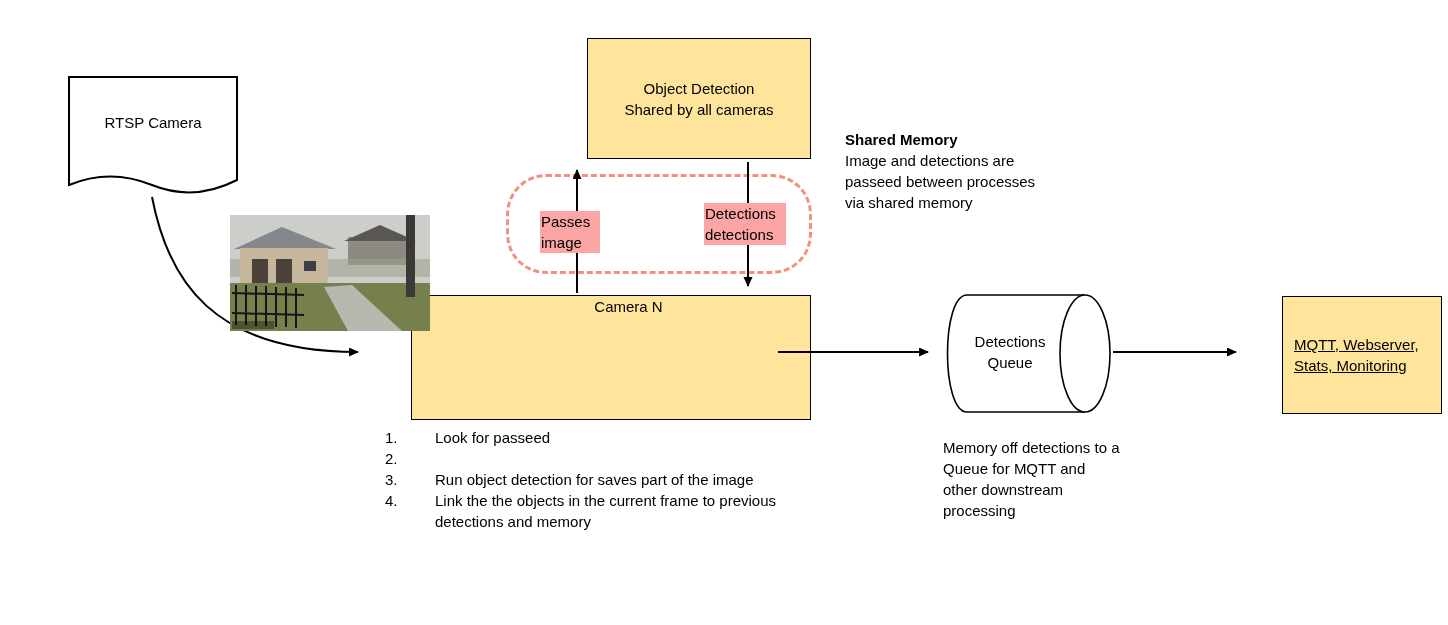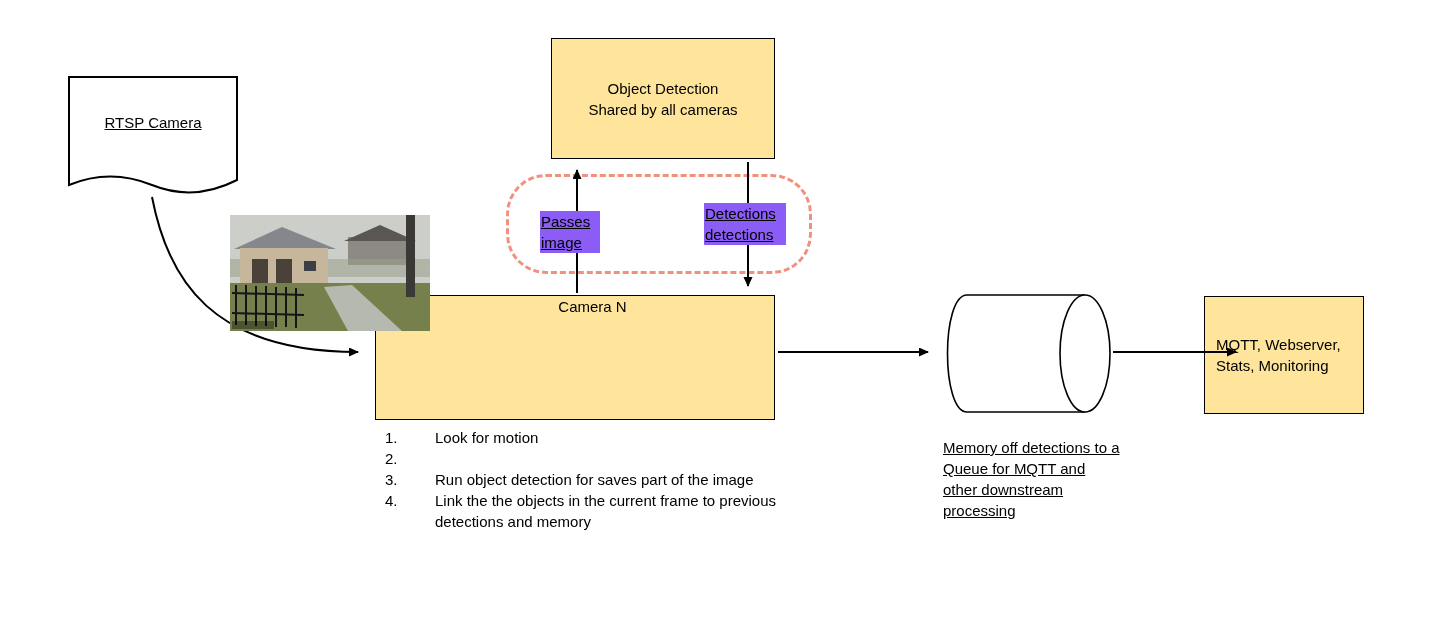--- a/index.html
+++ b/index.html
@@ -3,35 +3,35 @@
 <meta charset="utf-8">
 <style>
   html,body{margin:0;padding:0;background:#fff;}
   .canvas{
     position:relative;width:1448px;height:625px;background:#ffffff;
     font-family:"Liberation Sans",sans-serif;font-size:15px;line-height:21px;
     color:var(--text,#000);overflow:hidden;
   }
   .box{
     position:absolute;background:var(--box-fill,#FFE59B);
-    border:1.5px solid var(--box-border,#000);box-sizing:border-box;z-index:1;
+    border:1.5px solid var(--box-border,#000);box-sizing:border-box;z-index:1;margin-left:36px;
   }
   .od-box{left:551px;top:38px;width:224px;height:121px;display:flex;flex-direction:column;
     align-items:center;justify-content:center;text-align:center;}
   .italic{}
   .camera-box{left:375px;top:295px;width:400px;height:125px;display:flex;align-items:flex-start;justify-content:center;padding-left:35px;}
-  .mqtt-box{left:1204px;top:296px;width:160px;height:118px;display:flex;align-items:center;padding:0 11px;}
+  .mqtt-box{left:1246px;top:296px;width:160px;height:118px;display:flex;align-items:center;padding:0 11px;text-decoration:underline;}
   .dashed-box{
     position:absolute;left:506px;top:174px;width:306px;height:100px;box-sizing:border-box;
     border:3px dashed var(--dashed-border,#F0907D);border-radius:40px;z-index:2;background:transparent;
   }
-  .label,.note{position:absolute;z-index:5;text-decoration:underline;}
+  .label,.note{position:absolute;z-index:5;}
   .rtsp-label{left:70px;top:112px;width:166px;text-align:center;z-index:2;}
   .fetch-note{left:46px;top:342px;width:168px;}
-  .arrow-label{background:#8b5cf6;padding:0 1px;}
+  .arrow-label{background:#fca5a5;padding:0 1px;}
   .passes-label{left:540px;top:211px;width:58px;}
   .retrieves-label{left:704px;top:203px;width:80px;}
   .sm-note{left:845px;top:129px;width:212px;}
   .sm-title{font-weight:bold;}
   .queue-label{left:950px;top:331px;width:120px;text-align:center;}
   .queue-note{left:943px;top:437px;width:178px;}
   .steps{position:absolute;left:385px;top:427px;width:402px;margin:0;padding:0;list-style:none;z-index:5;}
   .steps li{display:flex;}
   .steps .num{width:50px;flex:none;}
   svg.shape{position:absolute;z-index:1;overflow:visible;}
@@ -51,48 +51,53 @@
   <div class="label rtsp-label">RTSP Camera</div>
 
 
   <div class="box od-box">
     <div>Object Detection</div>
     <div class="italic">Shared by all cameras</div>
   </div>
 
   <div class="dashed-box"></div>
 
+  <div class="note sm-note">
+    <div class="sm-title">Shared Memory</div>
+    <div>Image and detections are passeed between processes via shared memory</div>
+  </div>
 
   <div class="box camera-box">
     <span>Camera N</span>
   </div>
 
   <ol class="steps">
     <li>
       <span class="num">1.</span>
-      <span>Look for motion</span>
+      <span>Look for passeed</span>
     </li>
     <li>
       <span class="num">2.</span>
     </li>
     <li>
       <span class="num">3.</span>
       <span>Run object detection for saves part of the image</span>
     </li>
     <li>
       <span class="num">4.</span>
       <span>Link the the objects in the current frame to previous detections and memory</span>
     </li>
   </ol>
 
   <svg class="shape cyl-shape" width="184" height="121" viewBox="0 0 184 121">
     <path d="M152,2 H34 C8,2 8,119 34,119 H152 Z" fill="var(--shape-fill,#fff)" stroke="none"></path>
     <path d="M152,2 H34 C8,2 8,119 34,119 H152" fill="none" stroke="var(--box-border,#000)" stroke-width="1.6"></path>
     <ellipse cx="152" cy="60.5" rx="25" ry="58.5" fill="var(--shape-fill,#fff)" stroke="var(--box-border,#000)" stroke-width="1.6"></ellipse>
   </svg>
+  <div class="label queue-label">Detections Queue</div>
   <div class="note queue-note">Memory off detections to a Queue for MQTT and other downstream processing</div>
 
   <div class="box mqtt-box">
     <span>MQTT, Webserver, Stats, Monitoring</span>
   </div>
 
   <svg class="arrows" width="1448" height="625" viewBox="0 0 1448 625">
     <defs>
       <marker id="ah" markerUnits="userSpaceOnUse" markerWidth="12" markerHeight="10" refX="9" refY="4.5" orient="auto">
         <path d="M0,0 L10,4.5 L0,9 Z" fill="var(--arrow,#000)"></path>

